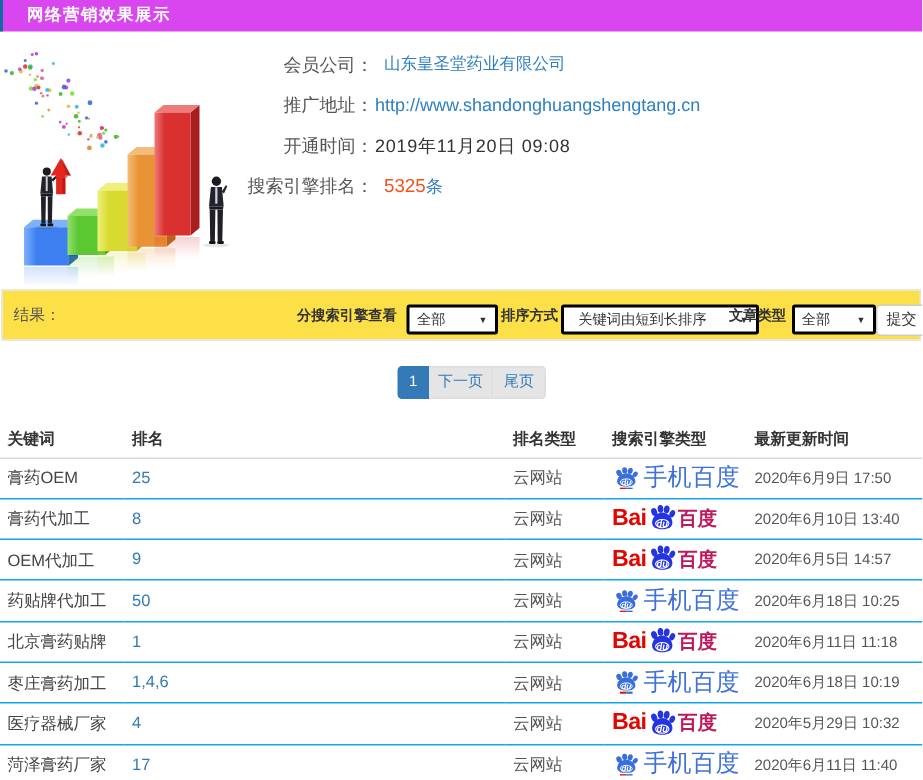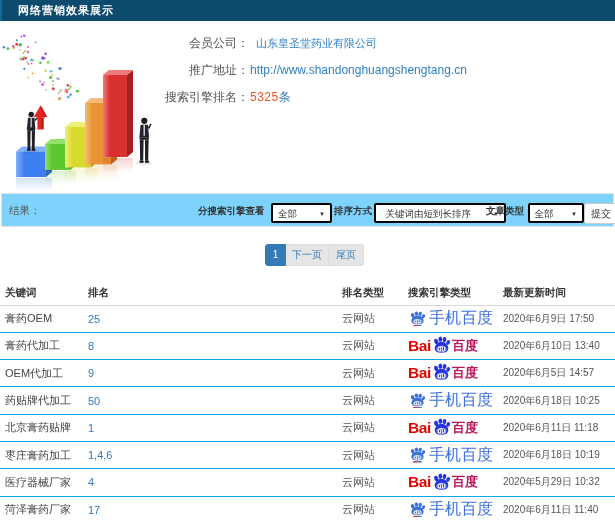--- a/index.html
+++ b/index.html
@@ -2,21 +2,21 @@
 <html><head>
 <meta charset="utf-8">
 <style>
   * { margin:0; padding:0; box-sizing:border-box; }
   html,body { width:615px; height:520px; background:#fff; overflow:hidden;
     font-family:"Liberation Sans", sans-serif; }
   #page { position:relative; width:615px; height:520px; background:#fff; overflow:hidden; }
 
   
   .titlebar { position:absolute; left:0; top:0; width:615px; height:21px;
-    background:#0c4a6e; border-left:2px solid #0e6ca3; }
+    background:#d946ef; border-left:2px solid #0e6ca3; }
   .titlebar .t { position:absolute; left:16px; top:0; line-height:21px;
     color:#fff; font-size:11px; font-weight:bold; letter-spacing:1px; }
 
   
   .illus { position:absolute; left:0; top:25px; width:180px; height:165px; }
 
   
   .info { position:absolute; left:175px; top:30px; width:440px; }
   .info-row { position:relative; height:27px; line-height:27px; }
   .info-label { position:absolute; right:366px; top:0; width:120px; text-align:right;
@@ -26,21 +26,21 @@
   .info-row:nth-child(2) .info-value { font-size:12px; left:75px; }
   .info-row:nth-child(3) .info-value { font-size:12px; letter-spacing:0.5px; left:75px; }
   .info-row:nth-child(4) .info-value { left:81px; font-size:12.5px; }
   .info-row:nth-child(4) .v-unit { font-size:11.5px; letter-spacing:0; }
   .v-link { color:#2d7fc1; }
   .v-hot  { color:#f4511e; }
   .v-unit { color:#3a7fc2; }
 
   
   .fbar { position:absolute; left:1px; top:193px; width:613px; height:34px;
-    background:#7dd3fc; border:1px solid #e4e4e4; }
+    background:#fde047; border:1px solid #e4e4e4; }
   .fbar .lbl { position:absolute; top:0; line-height:33px; font-size:9.5px;
     font-weight:bold; color:#333; }
   .fbar .result { left:7px; font-weight:normal; color:#555; font-size:10.5px; }
   .sel { position:absolute; top:8.5px; height:20.5px; background:#fff;
     border:2px solid #000000; border-radius:2px; font-size:9.5px; color:#333;
     line-height:18.5px; padding-left:5px; }
   .sel .arr { position:absolute; right:5px; top:0; font-size:6px; color:#333;
     line-height:18.5px; }
   .btn-submit { position:absolute; top:8.5px; left:582px; width:34px; height:21px;
     background:#fff; border:1px solid #ccc; border-radius:3px; font-size:10px;
@@ -246,20 +246,24 @@
   <div class="info" id="info-panel">
       <div class="info-row">
         <span class="info-label">会员公司：</span>
         <span class="info-value v-link">山东皇圣堂药业有限公司</span>
       </div>
       <div class="info-row">
         <span class="info-label">推广地址：</span>
         <span class="info-value v-link">http://www.shandonghuangshengtang.cn</span>
       </div>
       <div class="info-row">
+        <span class="info-label">开通时间：</span>
+        <span class="info-value ">2019年11月20日 09:08</span>
+      </div>
+      <div class="info-row">
         <span class="info-label">搜索引擎排名：</span>
         <span class="info-value v-hot">5325<span class="v-unit">条</span></span>
       </div>
     </div>
 
   <div class="fbar">
     <span class="lbl result">结果：</span>
     <span class="lbl" style="left:196px">分搜索引擎查看</span>
     <div class="sel" style="left:269px;width:61px">
       <span>全部</span>

